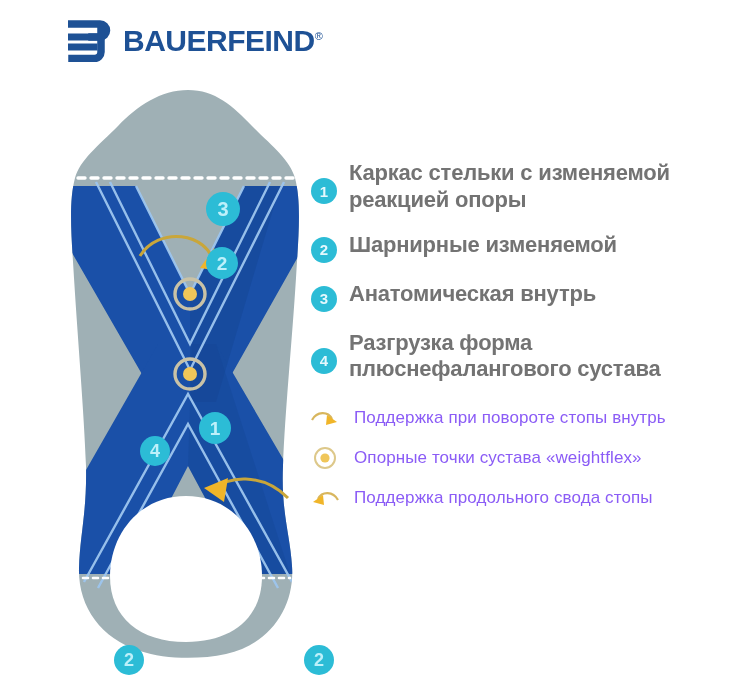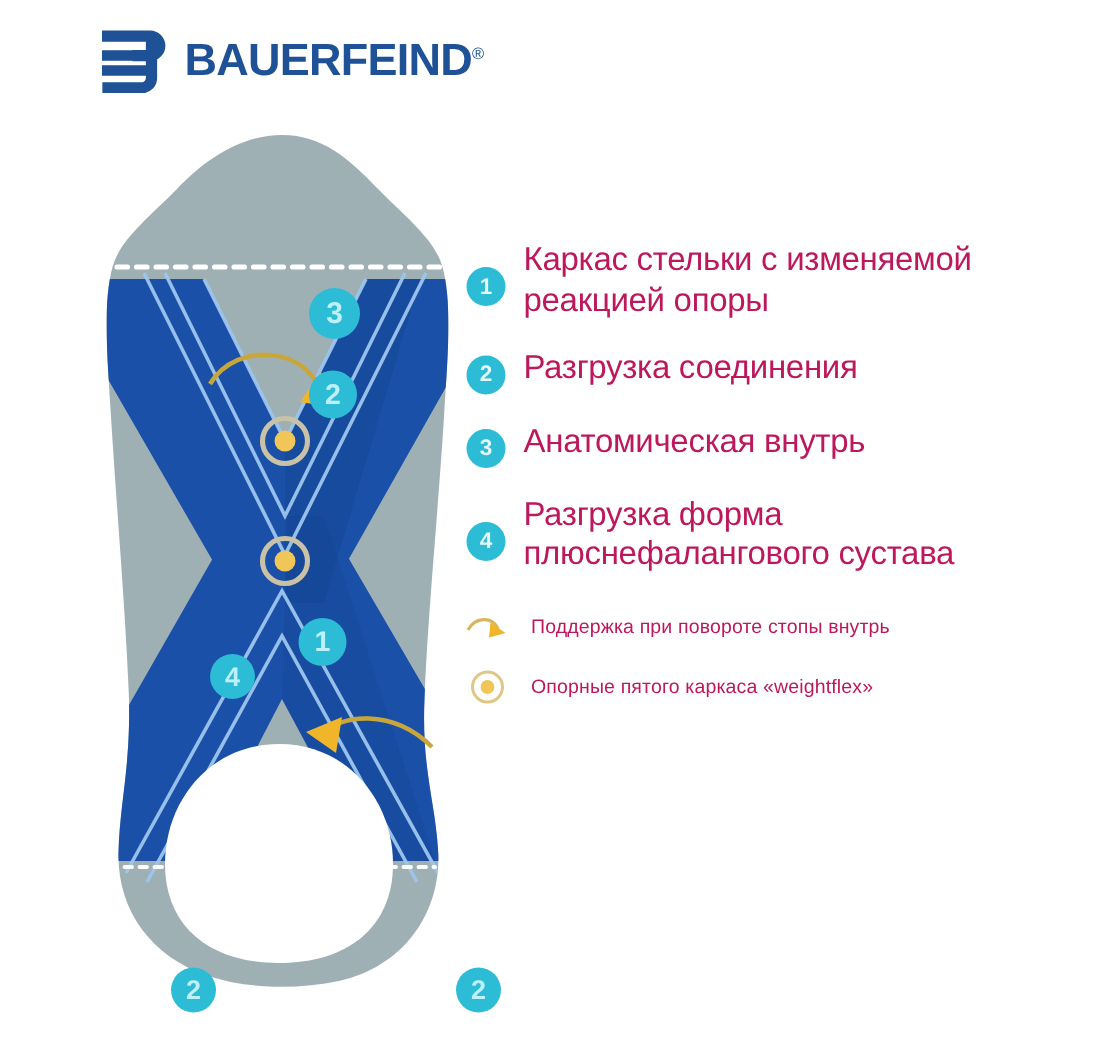--- a/index.html
+++ b/index.html
@@ -60,35 +60,35 @@
   .list-badge{
     flex:0 0 auto;
     width:26px;height:26px;border-radius:50%;
     background:#2cbcd6;color:#e4f8fd;
     font-size:15px;font-weight:bold;
     display:flex;align-items:center;justify-content:center;
     margin-top:5px;line-height:1;
   }
   .list-row.two-line .list-badge{margin-top:18px;}
   .list-text{
-    color:#be185d;
-    font-size:22px;font-weight:normal;line-height:1.22;
+    color:#737373;
+    font-size:22px;font-weight:bold;line-height:1.22;
     letter-spacing:-0.2px;
   }
 
   
   .sublegend{position:absolute;left:308px;top:398px;width:420px;}
   .sub-row{
     display:flex;align-items:center;gap:12px;
     height:40px;
   }
   .sub-icon{flex:0 0 auto;width:34px;height:24px;display:flex;align-items:center;justify-content:center;}
   .sub-text{
-    color:#be185d;
-    font-size:13px;font-weight:normal;line-height:1.2;
+    color:#8b5cf6;
+    font-size:17px;font-weight:normal;line-height:1.2;
     letter-spacing:0.1px;
   }
 </style>
 </head>
 <body>
 
 <div class="page">
 
   <div class="logo">
     <svg class="logo-mark" viewBox="0 0 47 42">
@@ -202,21 +202,21 @@
 
   <div class="list">
 
     <div class="list-row two-line">
       <div class="list-badge">1</div>
       <div class="list-text">Каркас стельки с изменяемой реакцией опоры</div>
     </div>
 
     <div class="list-row">
       <div class="list-badge">2</div>
-      <div class="list-text">Разгрузка соединения</div>
+      <div class="list-text">Шарнирные изменяемой</div>
     </div>
 
     <div class="list-row">
       <div class="list-badge">3</div>
       <div class="list-text">Анатомическая внутрь</div>
     </div>
 
     <div class="list-row two-line">
       <div class="list-badge">4</div>
       <div class="list-text">Разгрузка форма плюснефалангового сустава</div>
@@ -236,19 +236,28 @@
       <span class="sub-text">Поддержка при повороте стопы внутрь</span>
     </div>
 
     <div class="sub-row">
       <span class="sub-icon">
         <svg width="26" height="26" viewBox="0 0 26 26">
           <circle cx="13" cy="13" r="10" fill="none" stroke="#ddc88a" stroke-width="2"></circle>
           <circle cx="13" cy="13" r="4.6" fill="#f0c659"></circle>
         </svg>
       </span>
-      <span class="sub-text">Опорные пятого каркаса «weightflex»</span>
-    </div>
-
+      <span class="sub-text">Опорные точки сустава «weightflex»</span>
+    </div>
+
+    <div class="sub-row">
+      <span class="sub-icon">
+        <svg width="30" height="20" viewBox="0 0 30 20">
+          <path d="M28 12 C 23 3, 12 3, 8 11" fill="none" stroke="#d8b65e" stroke-width="2.2"></path>
+          <path d="M13 7 L3 14 L14 17 Z" fill="#f0b529"></path>
+        </svg>
+      </span>
+      <span class="sub-text">Поддержка продольного свода стопы</span>
+    </div>
 
   </div>
 
 </div>
 
 </body></html>

